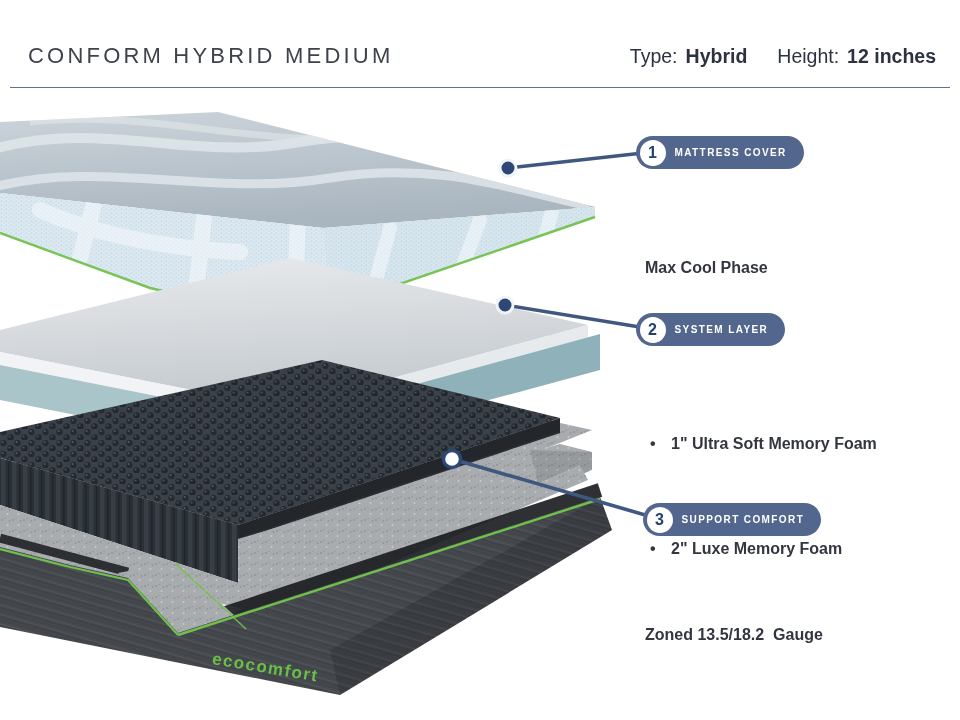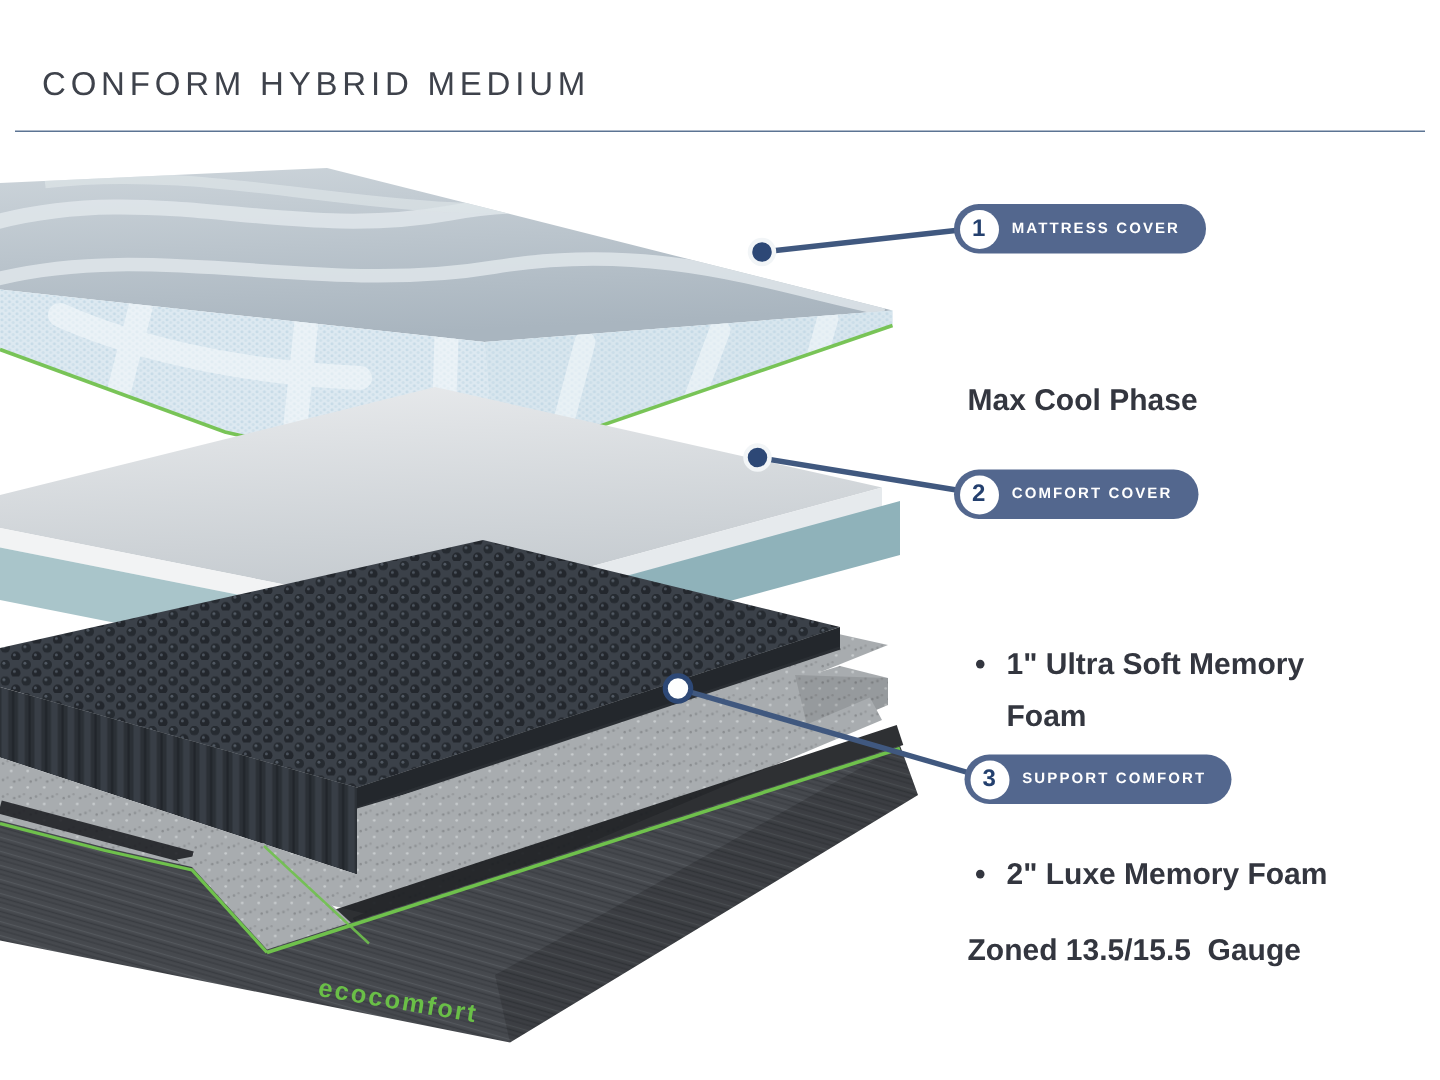--- a/index.html
+++ b/index.html
@@ -33,35 +33,42 @@
   }
   .badge-circle {
     width:26px; height:26px; margin-left:3.5px; border-radius:50%;
     background:#ffffff; color:#24406e; font-weight:800; font-size:16px;
     display:flex; align-items:center; justify-content:center;
   }
   .badge-label {
     color:#ffffff; font-weight:700; font-size:10px; letter-spacing:1.4px;
   }
   .desc {
-    position:absolute; color:#33363f; font-size:20px; line-height:35px;
+    position:absolute; color:#33363f; font-size:16px; line-height:35px;
     white-space:pre-wrap;
   }
   .desc.w600 { font-weight:600; }
   .desc.w700 { font-weight:700; }
   .bullet-list { list-style:none; }
   .bullet-list li { position:relative; padding-left:23px; max-width:258px; }
   .bullet { position:absolute; left:2px; font-weight:700; }
 </style>
 </head>
 <body>
 
 <div class="stage">
 
   <div class="page-title">CONFORM HYBRID MEDIUM</div>
+  <div class="spec-row">
+    <span class="spec-label">Type:</span>
+    <span class="spec-value">Hybrid</span>
+    <span class="spec-gap"></span>
+    <span class="spec-label">Height:</span>
+    <span class="spec-value">12 inches</span>
+  </div>
   <div class="header-rule"></div>
 
   <svg class="illustration" viewBox="0 95 960 625">
     <defs>
       <linearGradient id="gTop" x1="0" y1="0" x2="0.25" y2="1">
         <stop offset="0" stop-color="#ccd4da"></stop>
           <stop offset="1" stop-color="#a9b5bf"></stop>
       </linearGradient>
       <linearGradient id="gWhiteTop" x1="0" y1="0" x2="0.2" y2="1">
         <stop offset="0" stop-color="#e9ebed"></stop>
@@ -177,29 +184,29 @@
   <div class="badge" style="left:636px; top:136px;">
     <span class="badge-circle">1</span>
     <span class="badge-label">MATTRESS COVER</span>
   </div>
   <div class="desc w600" style="left:645px; top:180px;">
     <div>Max Cool Phase</div>
   </div>
 
   <div class="badge" style="left:636px; top:313px;">
     <span class="badge-circle">2</span>
-    <span class="badge-label">COMFORT COVER</span>
+    <span class="badge-label">SYSTEM LAYER</span>
   </div>
   <ul class="bullet-list desc w700" style="left:648px; top:356px;">
     <li><span class="bullet">•</span><span>1" Ultra Soft Memory Foam</span></li>
     <li><span class="bullet">•</span><span>2" Luxe Memory Foam</span></li>
   </ul>
 
   <div class="badge" style="left:643px; top:503px;">
     <span class="badge-circle">3</span>
     <span class="badge-label">SUPPORT COMFORT</span>
   </div>
   <div class="desc w700" style="left:645px; top:547px;">
-    <div>Zoned 13.5/15.5  Gauge</div>
+    <div>Zoned 13.5/18.2  Gauge</div>
     
   </div>
 
 </div>
 
 </body></html>

